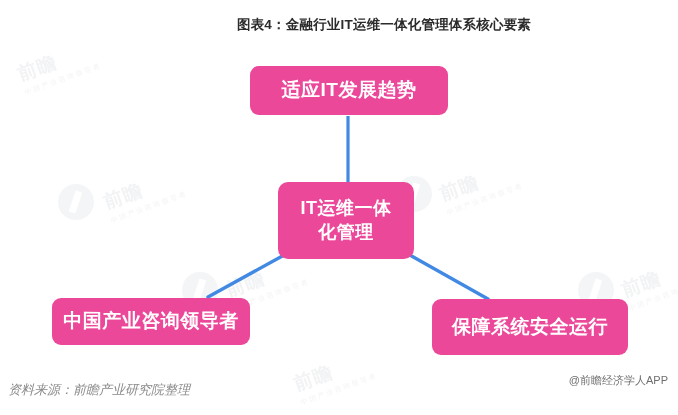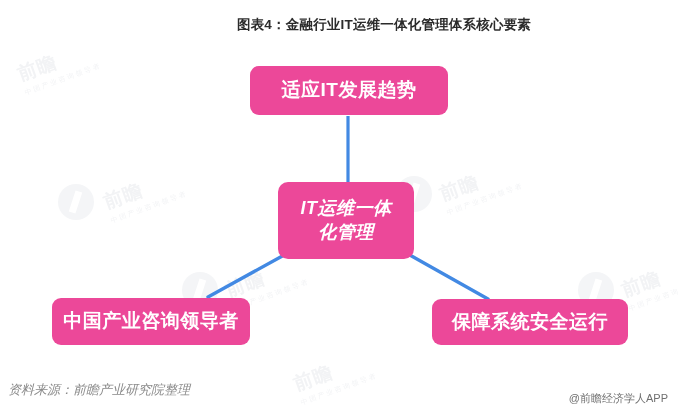--- a/index.html
+++ b/index.html
@@ -105,50 +105,49 @@
     font-size: 19px;
   }
   .node-center {
     left: 278px;
     top: 182px;
     width: 136px;
     height: 77px;
     font-size: 18px;
     border-radius: 10px;
     padding: 12px 9px;
-    font-style: italic;
   }
   .node-bl {
     left: 52px;
     top: 298px;
     width: 198px;
     height: 47px;
     font-size: 19px;
   }
   .node-br {
     left: 432px;
     top: 299px;
     width: 196px;
-    height: 46px;
+    height: 56px;
     font-size: 19px;
   }
 
   
   .footer-left {
     position: absolute;
     left: 8px;
     bottom: 16px;
     font-size: 13px;
     color: #8a8a8a;
     font-style: italic;
   }
   .footer-right {
     position: absolute;
     right: 10px;
-    bottom: 9px;
+    bottom: 27px;
     font-size: 11px;
     color: #6f6f6f;
   }
 </style>
 </head>
 <body>
 
 <div class="canvas">
 
   <div class="wm-circle" style="left:58px; top:184px;"></div>

